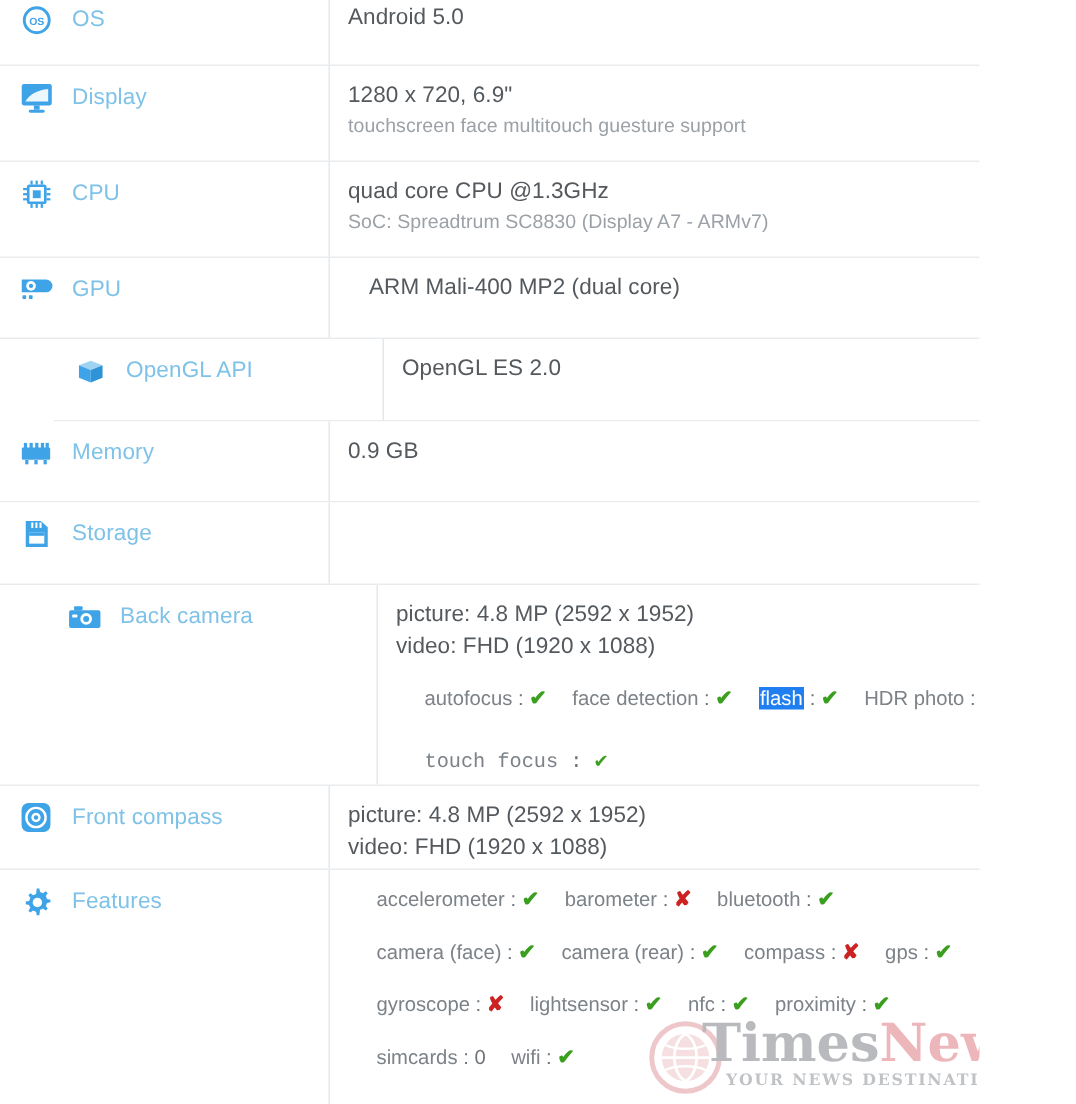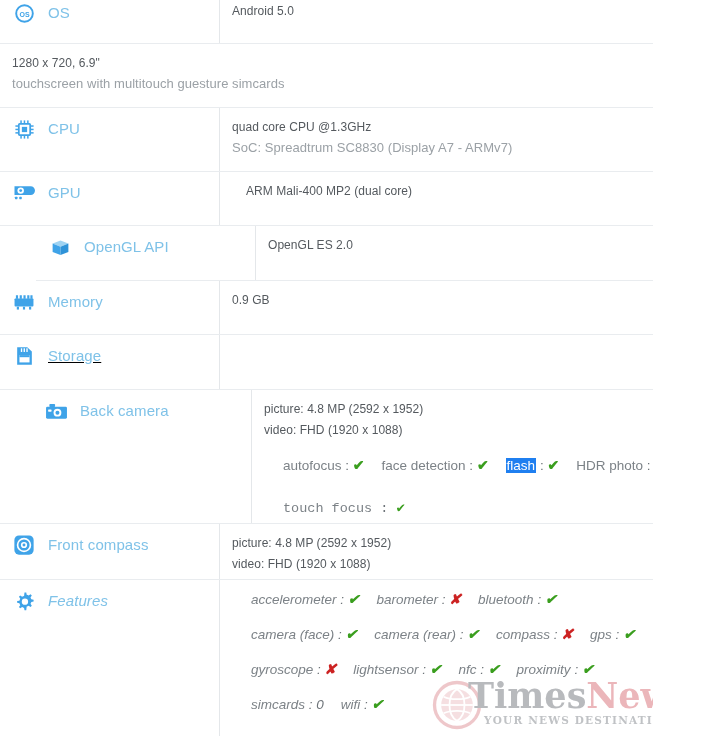--- a/index.html
+++ b/index.html
@@ -66,21 +66,21 @@
   .lbl {
     color: #7fc2e8;
     font-size: 15px;
     line-height: 21px;
     letter-spacing: 0.1px;
     white-space: nowrap;
   }
 
   .v-main {
     color: #54595e;
-    font-size: 12px;
+    font-size: 15px;
     line-height: 21px;
     letter-spacing: 0.05px;
   }
 
   .v-sub {
     color: #9ba1a6;
     font-size: 13px;
     line-height: 20px;
     letter-spacing: 0.05px;
   }
@@ -176,24 +176,24 @@
 
   .row-os .cell-label { padding-top: 2px; }
   .row-os .cell-value { padding-top: 1px; }
   .row-os { height: 44px; }
 
   .row-display { height: 64px; }
   .row-cpu { height: 64px; }
   .row-gpu { height: 54px; gap: 14px; }
   .row-opengl { height: 55px; margin-left: 36px; }
   .row-memory { height: 54px; }
-  .row-storage { height: 55px; text-decoration: underline; }
+  .row-storage { height: 55px; }
   .row-backcam { height: 134px; padding-left: 32px; }
   .row-frontcam { height: 56px; }
-  .row-features { height: 156px; font-style: italic; }
+  .row-features { height: 156px; }
 </style>
 </head>
 <body>
 
 <div id="page">
   <div class="spec-table">
 
     <div class="spec-row row-os">
       <div class="cell-label">
         <span class="ico">
@@ -203,23 +203,34 @@
           </svg>
         </span>
         <span class="lbl">OS</span>
       </div>
       <div class="cell-value">
         <div class="v-main">Android 5.0</div>
       </div>
     </div>
 
     <div class="spec-row row-display">
+      <div class="cell-label">
+        <span class="ico">
+          <svg width="23" height="21" viewBox="0 0 24 22">
+            <rect x="1.5" y="1" width="21" height="15" rx="1.6" fill="#3fa3e8"></rect>
+            <path d="M4 13.2 C7 8.5 12 5.5 20 4.6 L20 13.2 Z" fill="#ffffff" opacity="0.9"></path>
+            <rect x="10" y="16" width="4" height="3" fill="#3fa3e8"></rect>
+            <rect x="6.5" y="19" width="11" height="2.1" rx="1" fill="#3fa3e8"></rect>
+          </svg>
+        </span>
+        <span class="lbl">Display</span>
+      </div>
       <div class="cell-value">
         <div class="v-main">1280 x 720, 6.9"</div>
-        <div class="v-sub">touchscreen with multitouch guesture simcards</div>
+        <div class="v-sub">touchscreen face multitouch guesture support</div>
       </div>
     </div>
 
     <div class="spec-row row-cpu">
       <div class="cell-label">
         <span class="ico">
           <svg width="21" height="21" viewBox="0 0 24 24">
             <rect x="5.5" y="5.5" width="13" height="13" rx="1" fill="none" stroke="#3fa3e8" stroke-width="2"></rect>
             <rect x="9" y="9" width="6" height="6" fill="#3fa3e8"></rect>
             <g fill="#3fa3e8">

